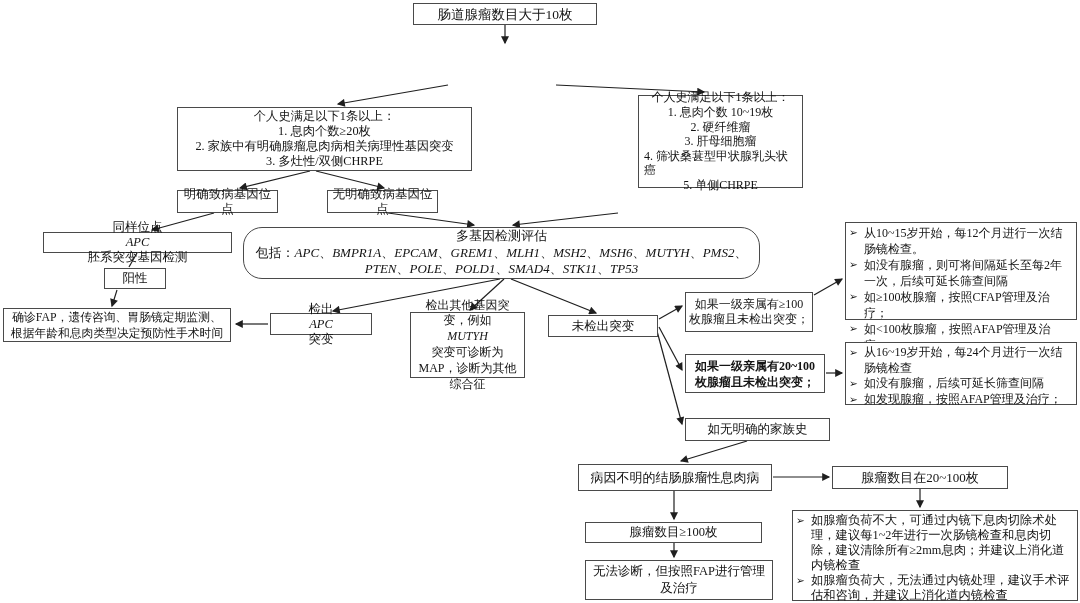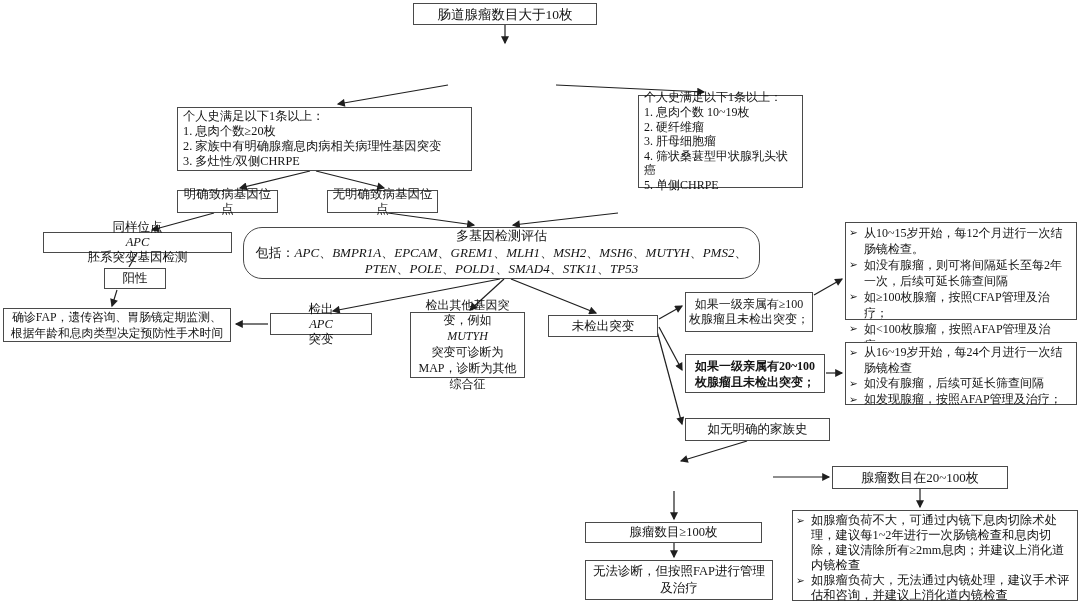--- a/index.html
+++ b/index.html
@@ -8,21 +8,21 @@
     font-family:"Liberation Serif","DejaVu Serif",serif;color:#141414;overflow:hidden;
   }
   #arrows{position:absolute;left:0;top:0;width:1080px;height:603px;pointer-events:none;}
   #arrows line{stroke:#1f1f1f;stroke-width:1.2;}
   .node{
     position:absolute;box-sizing:border-box;border:1.4px solid #4a4a4a;background:#ffffff;
     display:flex;flex-direction:column;justify-content:center;
     font-size:12.5px;line-height:15px;
   }
   .center{align-items:center;text-align:center;}
-  .left{align-items:flex-start;text-align:left;padding:2px 5px;}
+  .left{align-items:center;text-align:left;padding:2px 5px;}
   .pad{padding:1px 4px;}
   .node i{font-style:italic;font-family:"Liberation Serif","DejaVu Serif",serif;}
   .list{justify-content:flex-start;padding:2px 4px 2px 3px;}
   .bullet-row{display:flex;align-items:flex-start;}
   .bullet-marker{flex:0 0 15px;font-size:10.5px;line-height:inherit;text-align:left;}
   .bullet-text{flex:1;}
   
   #n-top{font-size:13.5px;}
   #n-family{font-size:13px;line-height:17px;}
   #n-personal-right{font-size:12px;line-height:14.6px;}
@@ -147,20 +147,21 @@
       <span class="bullet-text">如没有腺瘤，后续可延长筛查间隔</span>
     </div>
     <div class="bullet-row">
       <span class="bullet-marker">➢</span>
       <span class="bullet-text">如发现腺瘤，按照AFAP管理及治疗；</span>
     </div>
   </div>
 
   <div class="node center pad" style="left:685px;top:418px;width:145px;height:23px;">如无明确的家族史</div>
 
+  <div class="node center pad" style="left:578px;top:464px;width:194px;height:27px;font-size:13px;">病因不明的结肠腺瘤性息肉病</div>
 
   <div class="node center pad" style="left:832px;top:466px;width:176px;height:23px;font-size:13px;">腺瘤数目在20~100枚</div>
 
   <div class="node center pad" style="left:585px;top:522px;width:177px;height:21px;">腺瘤数目≥100枚</div>
 
   <div id="n-nodiag" class="node center" style="left:585px;top:560px;width:188px;height:40px;padding:1px 4px;">无法诊断，但按照FAP进行管理及治疗</div>
 
   <div id="n-manage" class="node list" style="left:792px;top:510px;width:286px;height:91px;">
     <div class="bullet-row">
       <span class="bullet-marker">➢</span>

